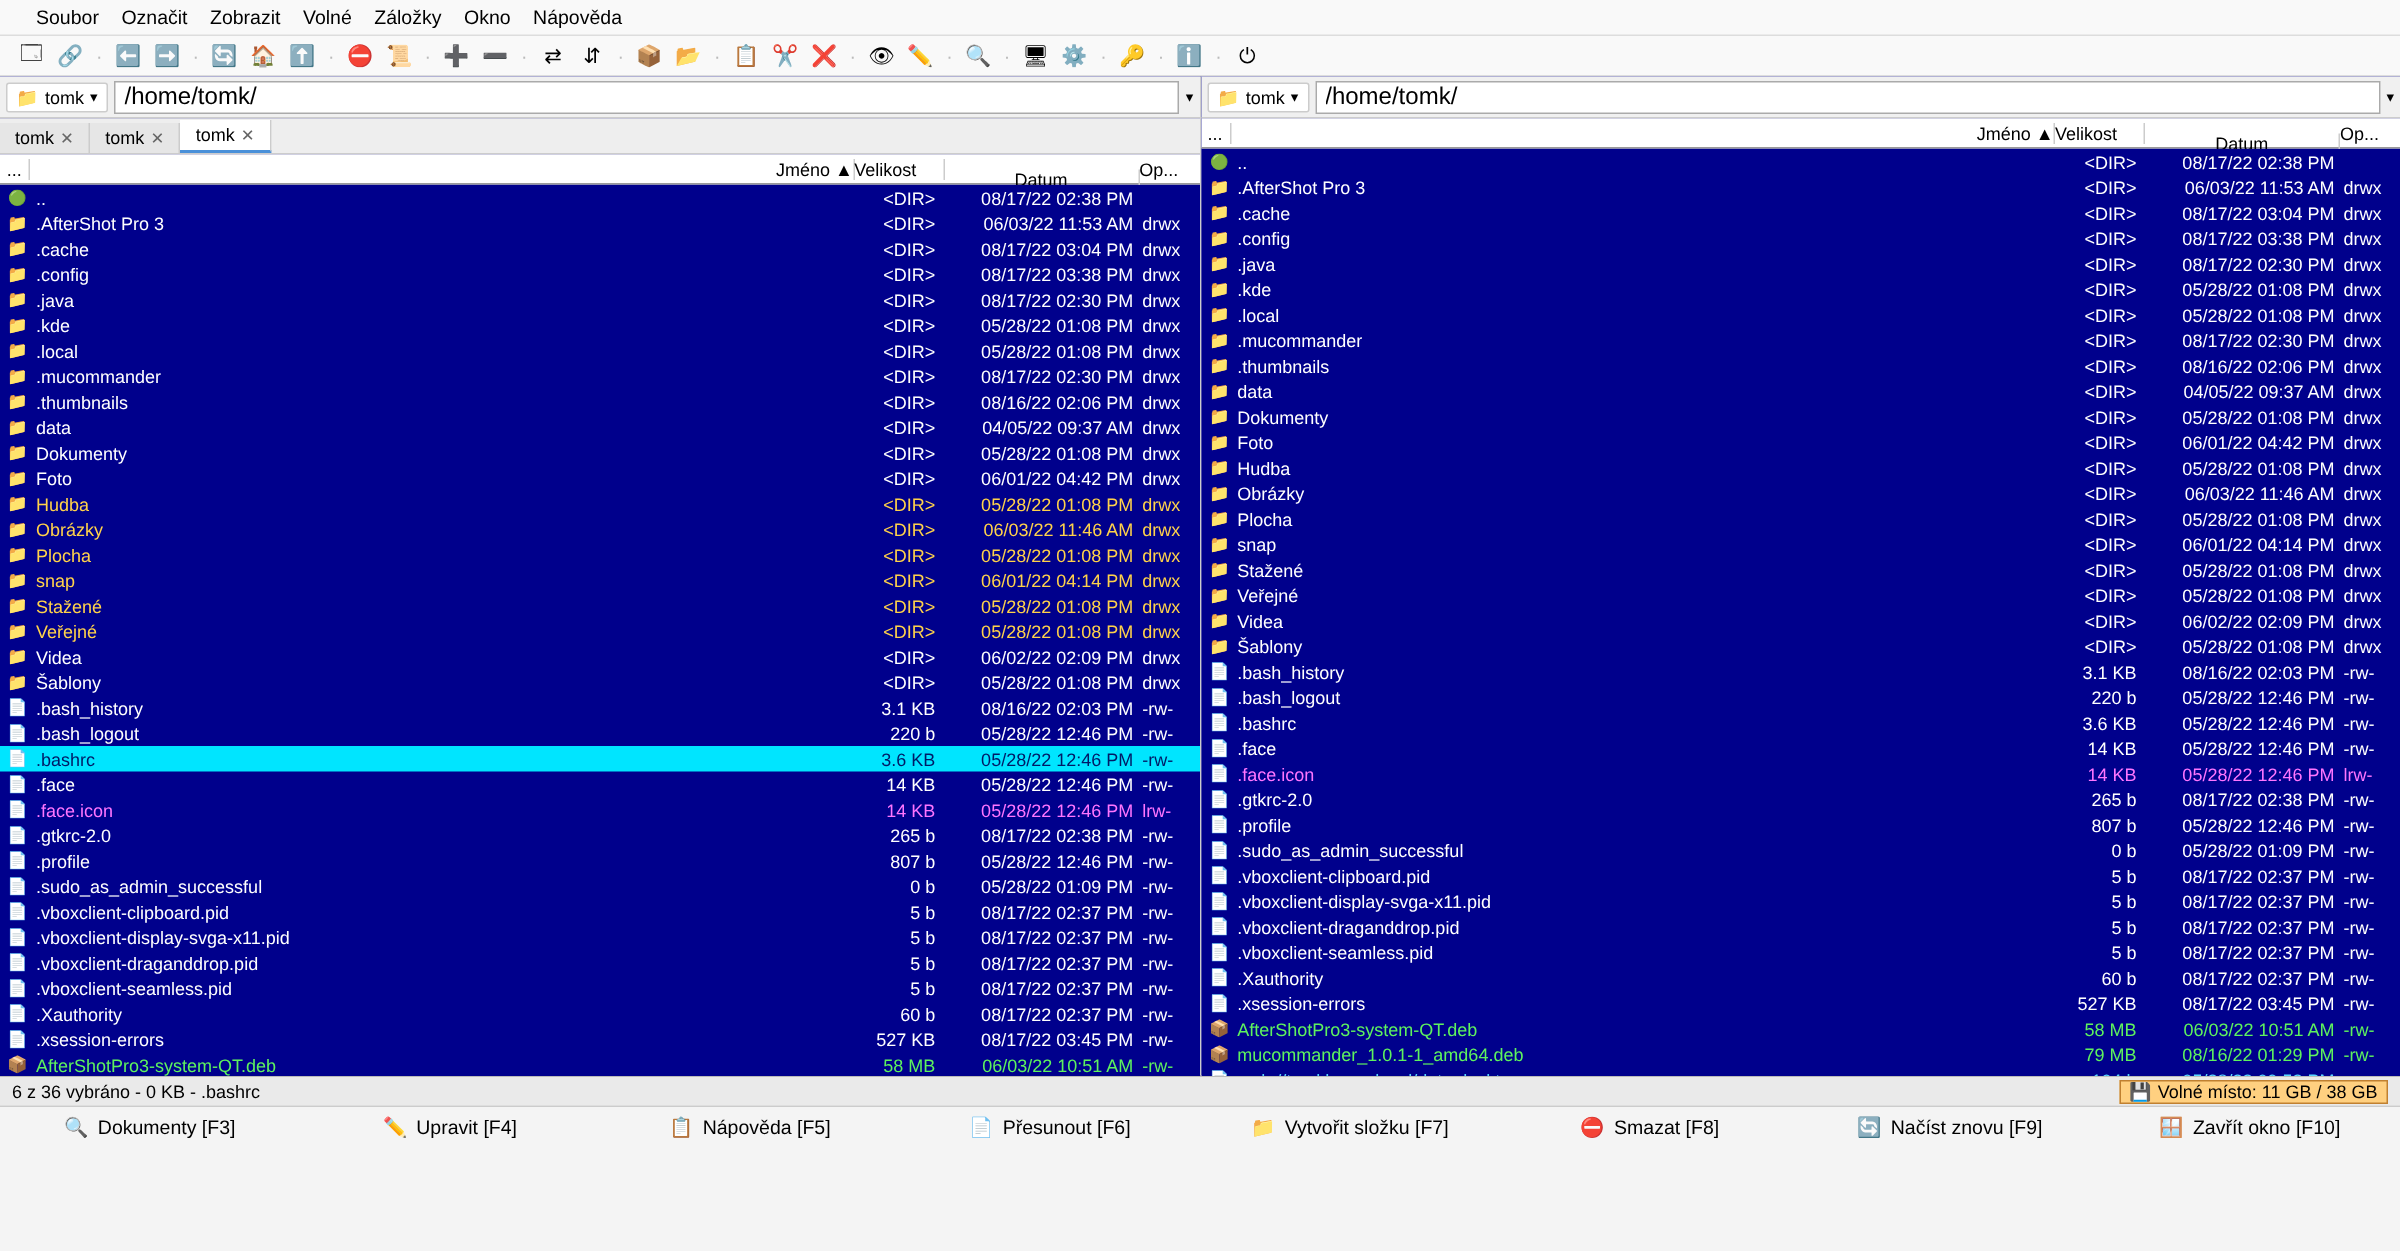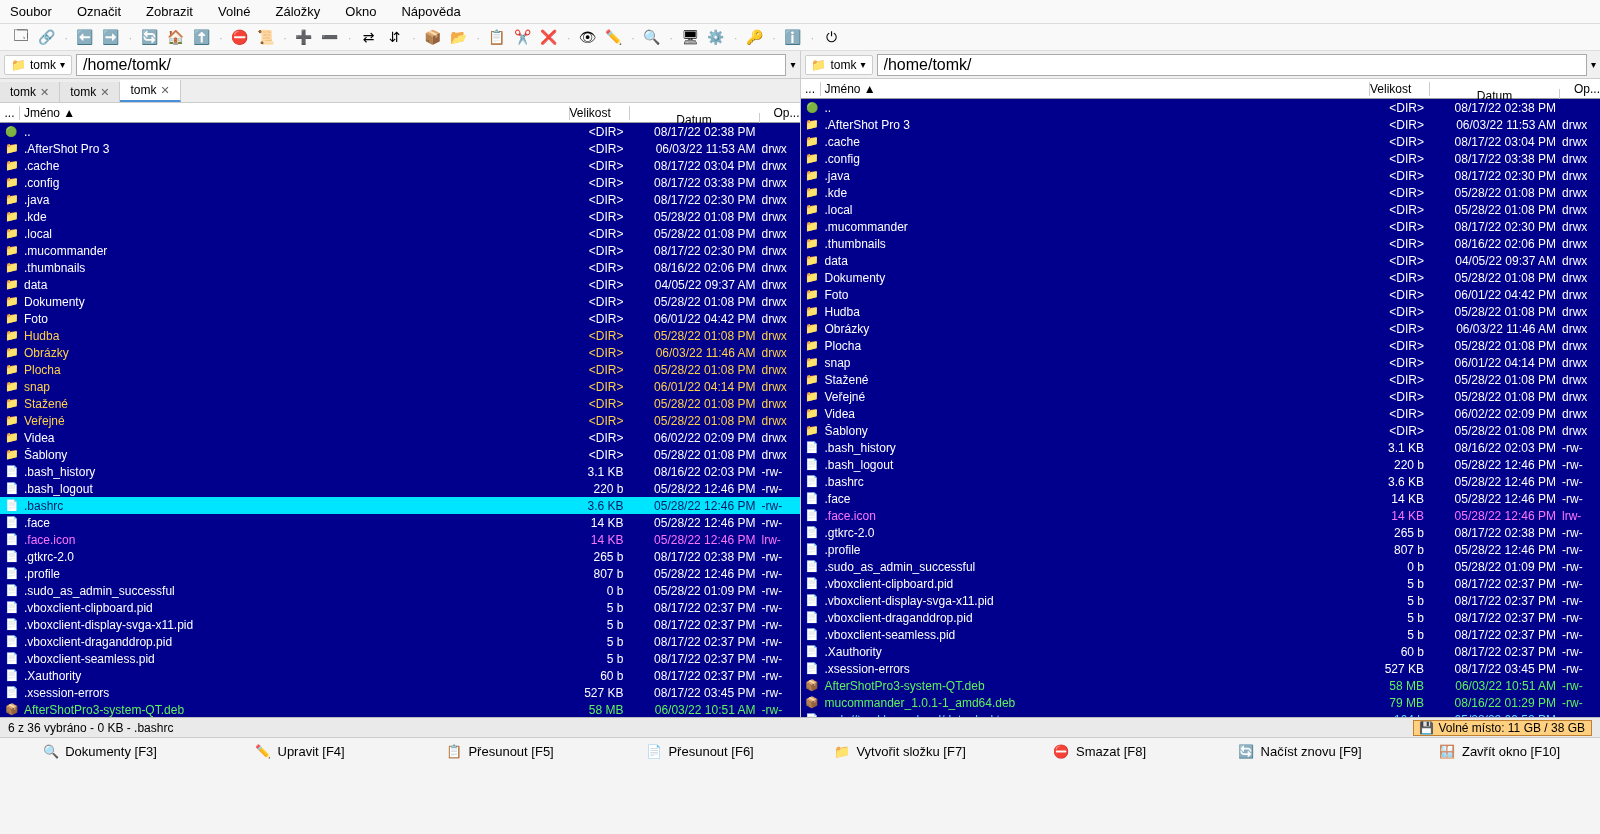--- a/index.html
+++ b/index.html
@@ -1,36 +1,36 @@
 <!DOCTYPE html>
 <html><head>
 <meta charset="utf-8">
 <style>
 * { margin: 0; padding: 0; box-sizing: border-box; }
 body { font-family: "Segoe UI", Tahoma, sans-serif; font-size: 13px; background: #f4f4f4; color: #000; overflow: hidden; width: 1600px; height: 834px; }
-.menubar { display: flex; gap: 25px; padding: 4px 10px; background: #f9f9f9; border-bottom: 1px solid #ddd; }
+.menubar { display: flex; gap: 15px; padding: 4px 24px; background: #f9f9f9; border-bottom: 1px solid #ddd; }
 .menubar span { cursor: default; }
 .toolbar { display: flex; gap: 8px; padding: 4px 12px; background: #f9f9f9; border-bottom: 1px solid #ddd; align-items: center; }
 .tool-icon { width: 18px; height: 18px; display: inline-flex; align-items: center; justify-content: center; font-size: 14px; }
 .panes { display: flex; height: 666px; }
 .pane { flex: 1; display: flex; flex-direction: column; border-right: 1px solid #ccc; background: #00008c; }
 .pane:last-child { border-right: none; }
 .path-bar { display: flex; align-items: center; background: #f0f0f0; border-bottom: 1px solid #ccc; height: 28px; padding: 0 4px; gap: 4px; }
 .drive-btn { display: flex; align-items: center; gap: 4px; padding: 2px 6px; background: #fff; border: 1px solid #ccc; font-size: 12px; border-radius: 2px; }
 .path-input { flex: 1; height: 22px; padding: 2px 6px; background: #fff; border: 1px solid #aaa; font-size: 16px; }
 .tabs { display: flex; background: #eee; border-bottom: 1px solid #ccc; height: 24px; align-items: flex-end; }
 .tab { padding: 3px 10px; font-size: 12px; background: #e6e6e6; border-right: 1px solid #ccc; display: flex; align-items: center; gap: 4px; cursor: default; }
 .tab.active { background: #fff; border-bottom: 2px solid #4a90d9; }
 .tab .close { font-size: 11px; color: #666; }
 .header-row { display: flex; background: #fff; color: #000; border-bottom: 1px solid #999; height: 20px; align-items: center; font-size: 12px; }
 .cell-dots { width: 20px; text-align: center; border-right: 1px solid #ccc; }
-.cell-name { flex: 1; padding-left: 4px; text-align: left; border-right: 1px solid #ccc; }
+.cell-name { flex: 1; padding-left: 4px; text-align: right; border-right: 1px solid #ccc; }
 .cell-size { width: 60px; text-align: right; padding-right: 20px; border-right: 1px solid #ccc; }
 .cell-date { width: 130px; text-align: center; border-right: 1px solid #ccc; margin-top: 14px; }
-.cell-perm { width: 40px; text-align: right; }
+.cell-perm { width: 40px; text-align: left; }
 .file-list { flex: 1; overflow-y: auto; background: #00008c; }
 .file-row { display: flex; height: 17px; align-items: center; font-size: 12px; padding-left: 4px; color: #fff; }
 .file-row.cyan-hi { background: #00e5ff; color: #000; }
 .file-row.cyan-hi .f-name, .file-row.cyan-hi .f-size, .file-row.cyan-hi .f-date, .file-row.cyan-hi .f-perm { color: #001a66 !important; }
 .f-icon { width: 16px; display: inline-flex; justify-content: center; font-size: 12px; }
 .f-name { flex: 1; padding-left: 4px; white-space: nowrap; overflow: hidden; }
 .f-size { width: 60px; text-align: right; padding-right: 6px; }
 .f-date { width: 130px; text-align: right; padding-right: 4px; }
 .f-perm { width: 40px; padding-left: 2px; }
 .color-default { color: #fff; }
@@ -679,21 +679,21 @@
     <div class="fn-btn">
       <span>🔍</span>
       <span>Dokumenty [F3]</span>
     </div>
     <div class="fn-btn">
       <span>✏️</span>
       <span>Upravit [F4]</span>
     </div>
     <div class="fn-btn">
       <span>📋</span>
-      <span>Přesunout [F5]</span>
+      <span>Nápověda [F5]</span>
     </div>
     <div class="fn-btn">
       <span>📄</span>
       <span>Přesunout [F6]</span>
     </div>
     <div class="fn-btn">
       <span>📁</span>
       <span>Vytvořit složku [F7]</span>
     </div>
     <div class="fn-btn">

